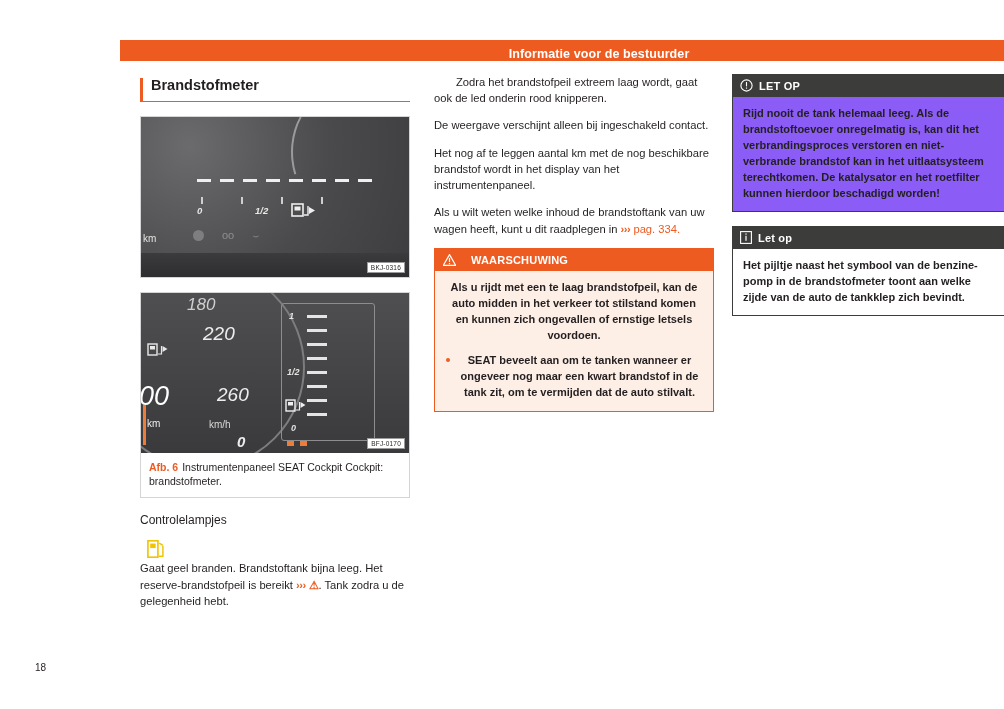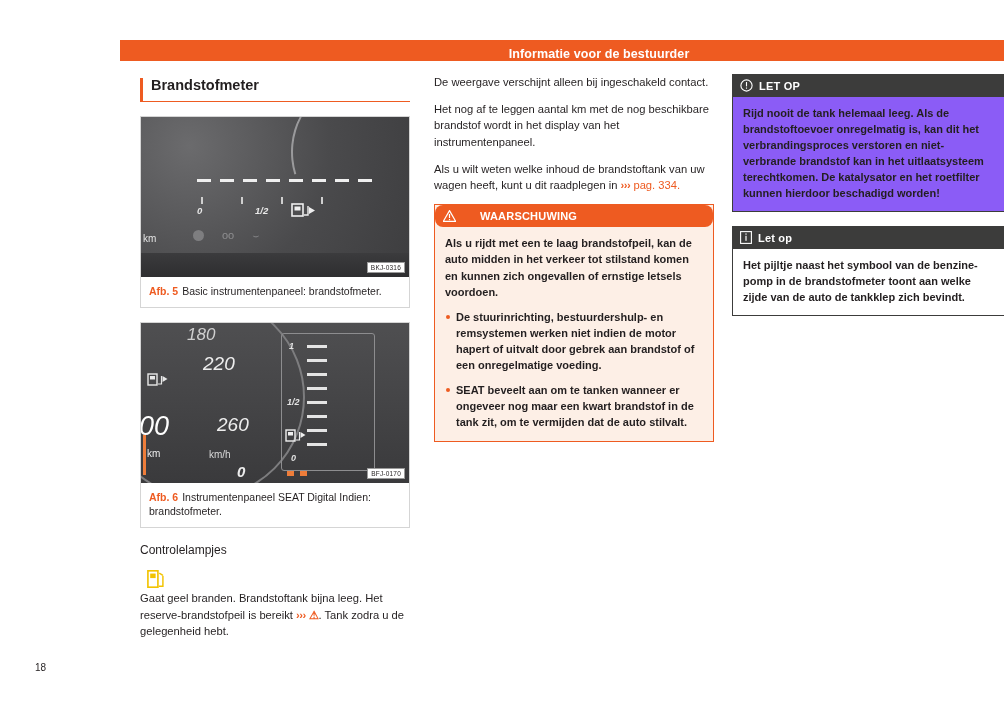--- a/index.html
+++ b/index.html
@@ -140,31 +140,30 @@
     background: #fdefe6;
   }
   .warn-head {
     background: #ee5b21;
     color: #ffffff;
     font-size: 11px;
     font-weight: bold;
     padding: 5px 8px;
     display: flex;
     align-items: center;
-    gap: 24px;
+    gap: 15px;
     letter-spacing: .2px;
-    border-radius: 8px;
   }
   .warn-body {
     padding: 8px 10px 11px 10px;
     font-size: 11px;
     line-height: 1.46;
     font-weight: bold;
   }
-  .warn-body p { margin: 0 0 9px 0; }
+  .warn-body p { margin: 0 0 9px 0; text-align: center; }
   .warn-body p:last-child { margin-bottom: 0; }
   .bullet-p {
     position: relative;
     padding-left: 11px;
   }
   .bullet-p:before {
     content: "";
     position: absolute;
     left: 1px;
     top: 6px;
@@ -473,23 +472,20 @@
             </div>
             <div class="c1-km">km</div>
             <div class="c1-dots">
               <div class="c1-dot"></div>
               <span>oo</span>
               <span>⌣</span>
             </div>
             <div class="c1-bottombar"></div>
           </div>
           <div class="code-tag">BKJ-0316</div>
-        </div>
-        <div class="fig-caption">
-          <span class="fig-label">Afb. 5</span><span>Basic instrumentenpaneel: brandstofmeter.</span>
         </div>
       </div>
 
       <div class="figure">
         <div class="fig-img second">
           <div class="cluster2">
             <div class="c2-bigdial"></div>
             <div class="c2-num c2-180">180</div>
             <div class="c2-num c2-220">220</div>
             <div class="c2-num c2-260">260</div>
@@ -529,21 +525,21 @@
             </div>
             <div class="c2-tinyorange">
               <i></i>
                 <i></i>
             </div>
             <div class="c2-d0">0</div>
           </div>
           <div class="code-tag">BFJ-0170</div>
         </div>
         <div class="fig-caption">
-          <span class="fig-label">Afb. 6</span><span>Instrumentenpaneel SEAT Digital Indien: brandstofmeter.</span>
+          <span class="fig-label">Afb. 6</span><span>Instrumentenpaneel SEAT Cockpit Cockpit: brandstofmeter.</span>
         </div>
       </div>
 
       <div class="sub-title">Controlelampjes</div>
 
       <div class="lamp-row">
         <div class="lamp-icon">
           <svg class="fuel-lamp" width="22" height="24" viewBox="0 0 22 24">
             <rect x="1" y="3" width="11" height="18" fill="none" stroke="#f2c300" stroke-width="1.8"></rect>
             <rect x="3.5" y="6" width="6" height="5" fill="#f2c300"></rect>
@@ -553,20 +549,21 @@
         </div>
         <div class="lamp-text">
           <span>Gaat geel branden. Brandstoftank bijna leeg. Het reserve-brandstofpeil is bereikt</span>
           <span class="ref">›››</span>
           <span class="ref">⚠</span><span>. Tank zodra u de gelegenheid hebt.</span>
         </div>
       </div>
     </div>
 
     <div class="col col-mid">
+      <p class="para first">Zodra het brandstofpeil extreem laag wordt, gaat ook de led onderin rood knipperen.</p>
       <p class="para">De weergave verschijnt alleen bij ingeschakeld contact.</p>
       <p class="para">Het nog af te leggen aantal km met de nog beschikbare brandstof wordt in het display van het instrumentenpaneel.</p>
       <p class="para">
         <span>Als u wilt weten welke inhoud de brandstoftank van uw wagen heeft, kunt u dit raadplegen in</span>
         <span class="ref">›››</span>
         <span class="ref-text">pag. 334.</span>
       </p>
 
       <div class="warn-box">
         <div class="warn-head">
@@ -574,21 +571,20 @@
             <svg width="13" height="12" viewBox="0 0 13 12">
               <path d="M6.5 0.6 L12.6 11.3 H0.4 Z" fill="none" stroke="#ffffff" stroke-width="1.2"></path>
               <rect x="5.9" y="4" width="1.2" height="4" fill="#ffffff"></rect>
               <rect x="5.9" y="9" width="1.2" height="1.2" fill="#ffffff"></rect>
             </svg>
           </span>
           <span>WAARSCHUWING</span>
         </div>
         <div class="warn-body">
           <p>Als u rijdt met een te laag brandstofpeil, kan de auto midden in het verkeer tot stilstand komen en kunnen zich ongevallen of ernstige letsels voordoen.</p>
-          <p class="bullet-p">De stuurinrichting, bestuurdershulp- en remsystemen werken niet indien de motor hapert of uitvalt door gebrek aan brandstof of een onregelmatige voeding.</p>
           <p class="bullet-p">SEAT beveelt aan om te tanken wanneer er ongeveer nog maar een kwart brandstof in de tank zit, om te vermijden dat de auto stilvalt.</p>
         </div>
       </div>
     </div>
 
     <div class="col col-right">
 
       <div class="note-box">
         <div class="note-head">
           <span>

